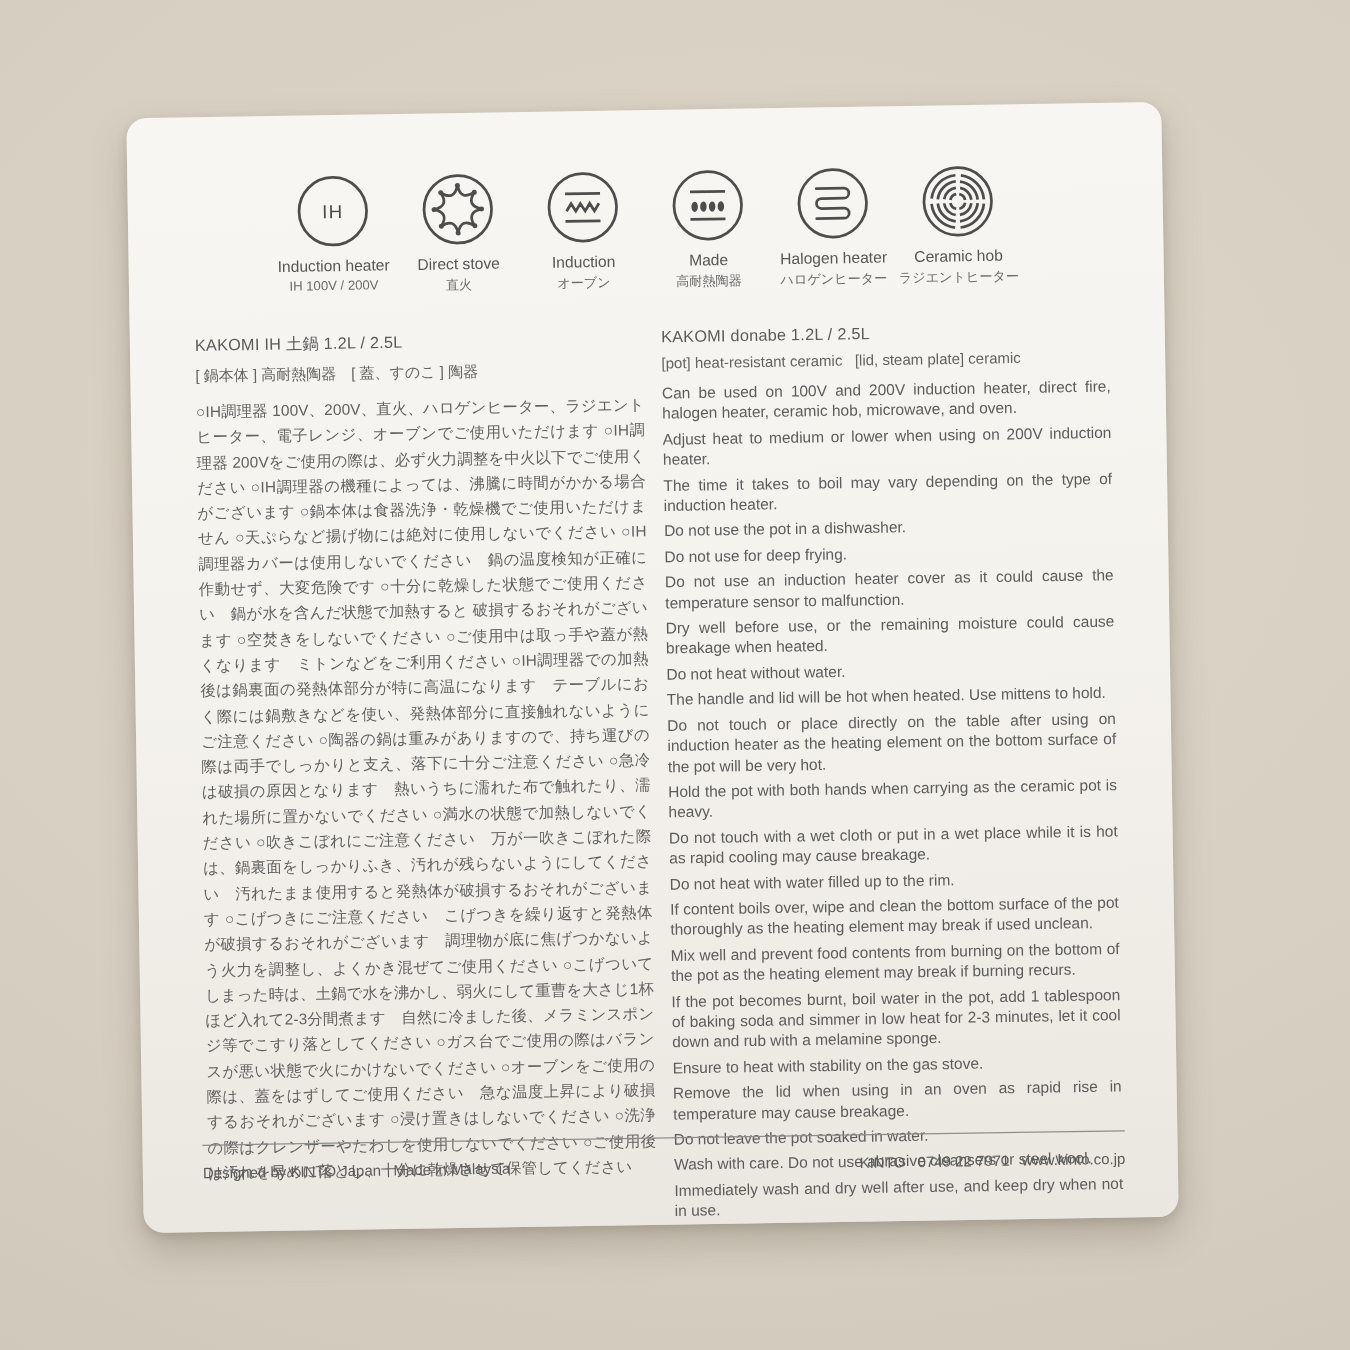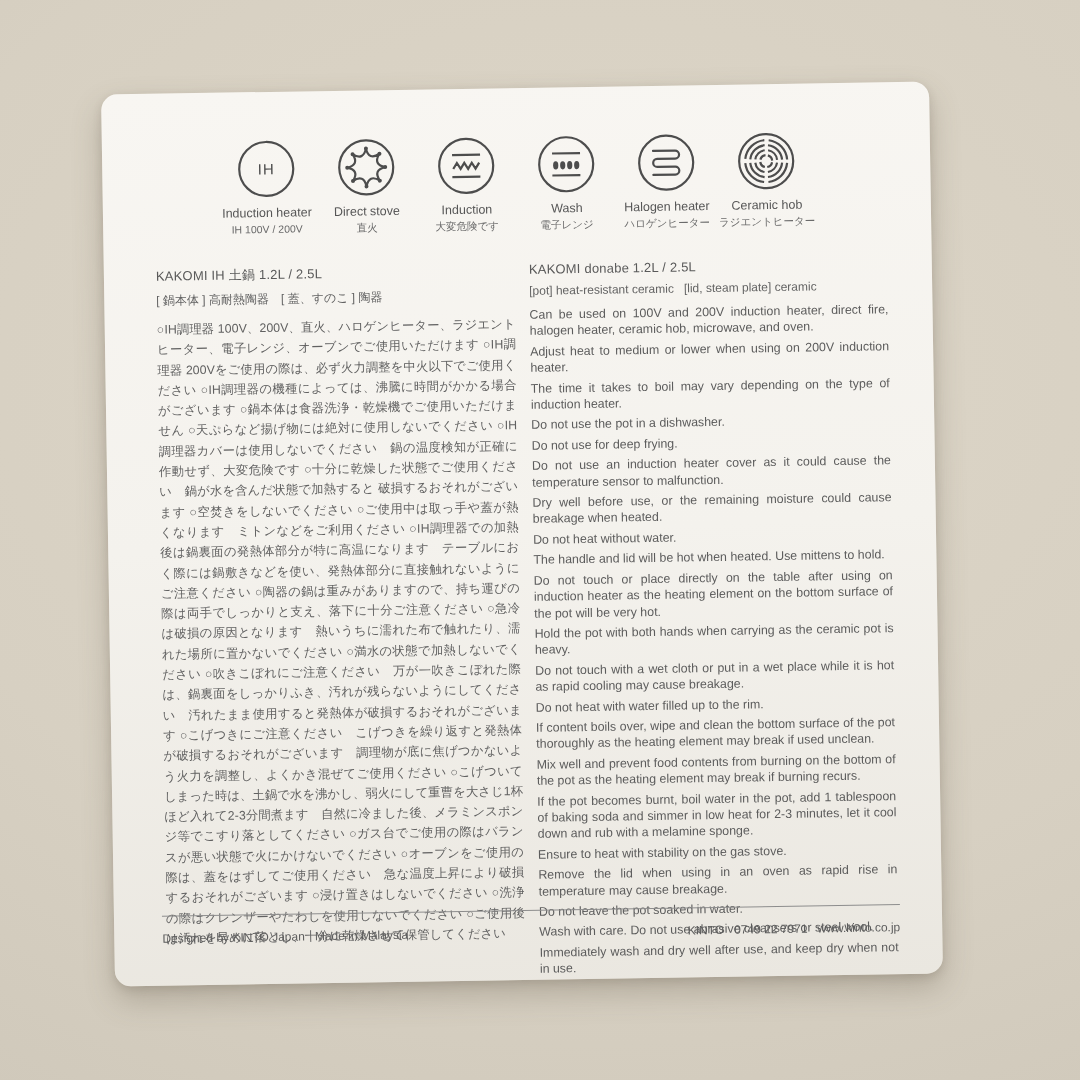--- a/index.html
+++ b/index.html
@@ -86,35 +86,35 @@
       </div>
 
       <div class="icon-item">
         <svg width="60" height="60" viewBox="-30 -30 60 60">
           <circle class="ic" cx="0" cy="0" r="27"></circle>
           <line class="ic" x1="-14" y1="-11" x2="14" y2="-11"></line>
           <path class="ic" stroke-width="2" d="M -13,3 L -9.3,-3 L -5.6,3 L -1.9,-3 L 1.9,3 L 5.6,-3 L 9.3,3 L 13,-3"></path>
           <line class="ic" x1="-14" y1="11" x2="14" y2="11"></line>
         </svg>
         <div class="icon-label">Induction</div>
-        <div class="icon-sublabel">大変危険です</div>
+        <div class="icon-sublabel">オーブン</div>
       </div>
 
       <div class="icon-item">
         <svg width="60" height="60" viewBox="-30 -30 60 60">
           <circle class="ic" cx="0" cy="0" r="27"></circle>
           <line class="ic" x1="-14" y1="-11" x2="14" y2="-11"></line>
           <ellipse class="icf" cx="-10.5" cy="1" rx="2.6" ry="4.1"></ellipse>
           <ellipse class="icf" cx="-3.5" cy="1" rx="2.6" ry="4.1"></ellipse>
           <ellipse class="icf" cx="3.5" cy="1" rx="2.6" ry="4.1"></ellipse>
           <ellipse class="icf" cx="10.5" cy="1" rx="2.6" ry="4.1"></ellipse>
           <line class="ic" x1="-14" y1="11" x2="14" y2="11"></line>
         </svg>
-        <div class="icon-label">Wash</div>
-        <div class="icon-sublabel">電子レンジ</div>
+        <div class="icon-label">Made</div>
+        <div class="icon-sublabel">高耐熱陶器</div>
       </div>
 
       <div class="icon-item">
         <svg width="60" height="60" viewBox="-30 -30 60 60">
           <circle class="ic" cx="0" cy="0" r="27"></circle>
           <path class="ic" stroke-width="2.4" stroke-linecap="round" d="M -13,-12 H 9 a 4,4 0 0 1 0,8 H -9 a 4,4 0 0 0 0,8 H 9 a 4,4 0 0 1 0,8 H -13"></path>
         </svg>
         <div class="icon-label">Halogen heater</div>
         <div class="icon-sublabel">ハロゲンヒーター</div>
       </div>

